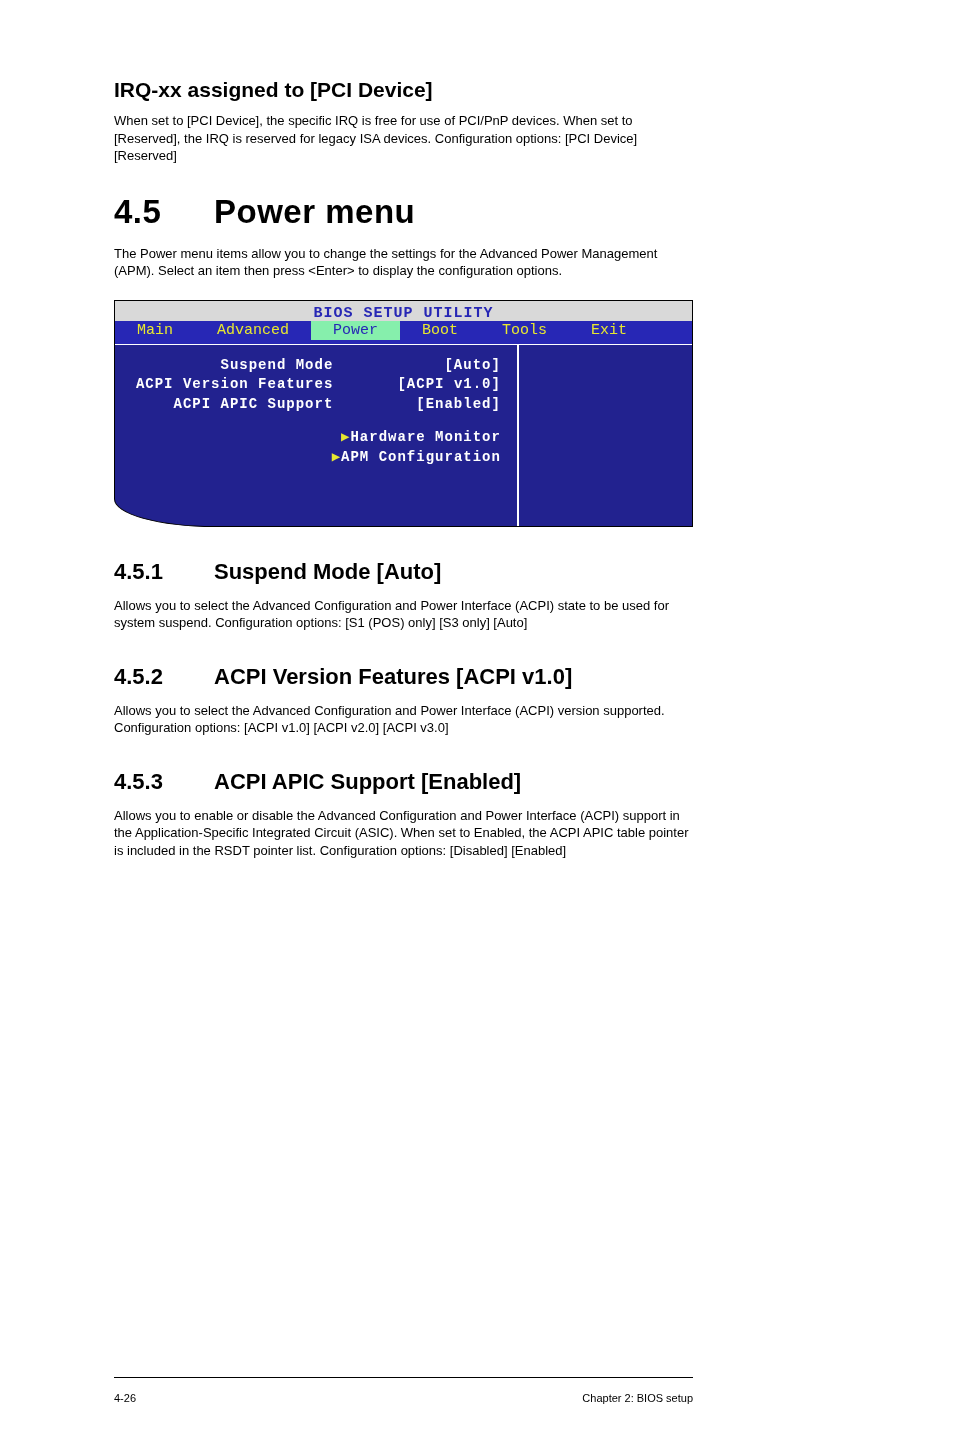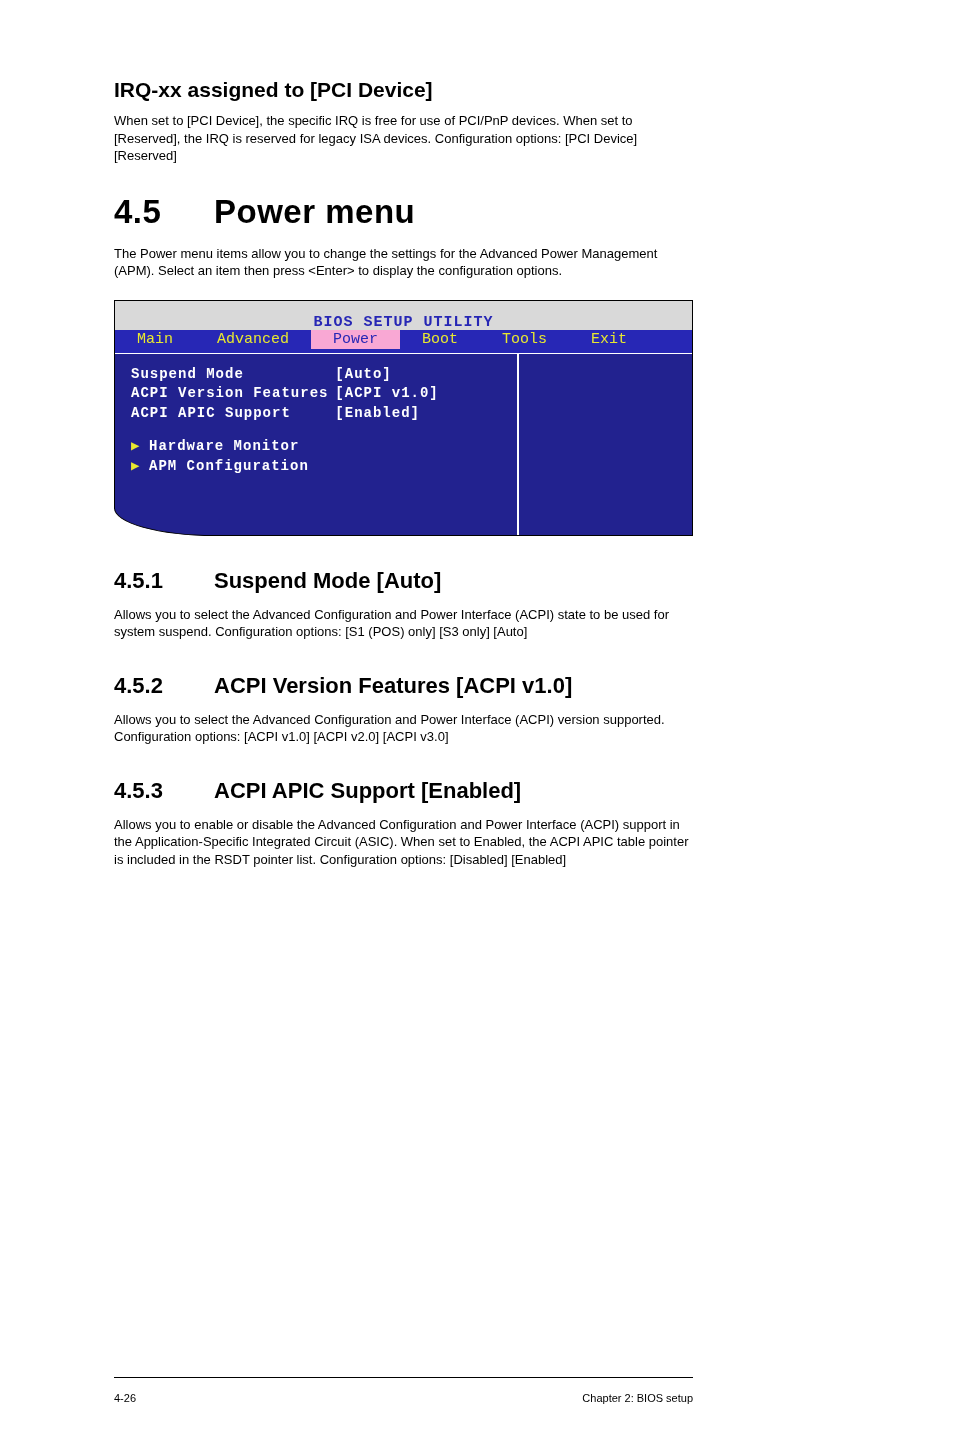--- a/index.html
+++ b/index.html
@@ -5,26 +5,26 @@
   * { box-sizing: border-box; margin: 0; padding: 0; }
   html, body { width: 954px; height: 1438px; background: #fff; font-family: Arial, Helvetica, sans-serif; color: #000; }
   .page { width: 807px; height: 1438px; position: relative; padding: 78px 114px 0 114px; }
   .h3 { font-size: 21px; font-weight: bold; margin-bottom: 10px; }
   .p { font-size: 13px; line-height: 1.35; margin-bottom: 28px; }
   .h1 { font-size: 33px; font-weight: bold; margin-bottom: 14px; letter-spacing: 0.5px; font-family: Liberation Sans, sans-serif; }
   .h1 .num { display: inline-block; width: 100px; }
   .h2 { font-size: 22px; font-weight: bold; margin-top: 32px; margin-bottom: 12px; }
   .h2 .num { display: inline-block; width: 100px; }
   .bios { border: 1px solid #000; background: #22228f; width: 100%; font-family: "Courier New", monospace; color: #fff; margin: 20px 0 14px 0; }
-  .bios-hdr { background: #d9d9d9; color: #2727b5; text-align: center; font-weight: bold; padding: 14px 0 0 0; letter-spacing: 1px; line-height: 1; font-size: 15px; }
+  .bios-hdr { background: #d9d9d9; color: #2727b5; text-align: center; font-weight: bold; padding: 5px 0 0 0; letter-spacing: 1px; line-height: 1; font-size: 15px; }
   .bios-tabs { display: flex; background: #2727b5; color: #e8e830; font-weight: normal; font-size: 15px; padding: 0 0 4px 0; line-height: 1; }
   .bios-tabs .tab { padding: 2px 22px 2px 22px; }
-  .bios-tabs .tab.active { background: #f9a8d4; color: #2727b5; }
+  .bios-tabs .tab.active { background: #86efac; color: #2727b5; }
   .bios-body { display: flex; min-height: 182px; border-top: 1px solid #fff; }
-  .bios-left { flex: 0 0 70%; border-right: 2px solid #fff; padding: 10px 14px 6px 14px; font-weight: bold; letter-spacing: 1px; }
+  .bios-left { flex: 0 0 70%; border-right: 2px solid #fff; padding: 10px 14px 6px 14px; font-weight: bold; letter-spacing: 1px; text-align: right; }
   .bios-right { flex: 1; }
   .bios-left table { width: 100%; font-size: 14px; }
   .bios-left td { padding: 0; line-height: 1.25; }
   .bios-left td.val { color: #fff; }
   .tri { color: #e8e830; display: inline-block; width: 18px; }
   .footer-sep { position: absolute; left: 114px; right: 114px; bottom: 60px; border-top: 1px solid #000; }
   .footer { position: absolute; left: 114px; right: 114px; bottom: 34px; font-size: 11px; display: flex; justify-content: space-between; }
   
   .bios { border-bottom-left-radius: 100px 28px; overflow: hidden; }
 </style>

